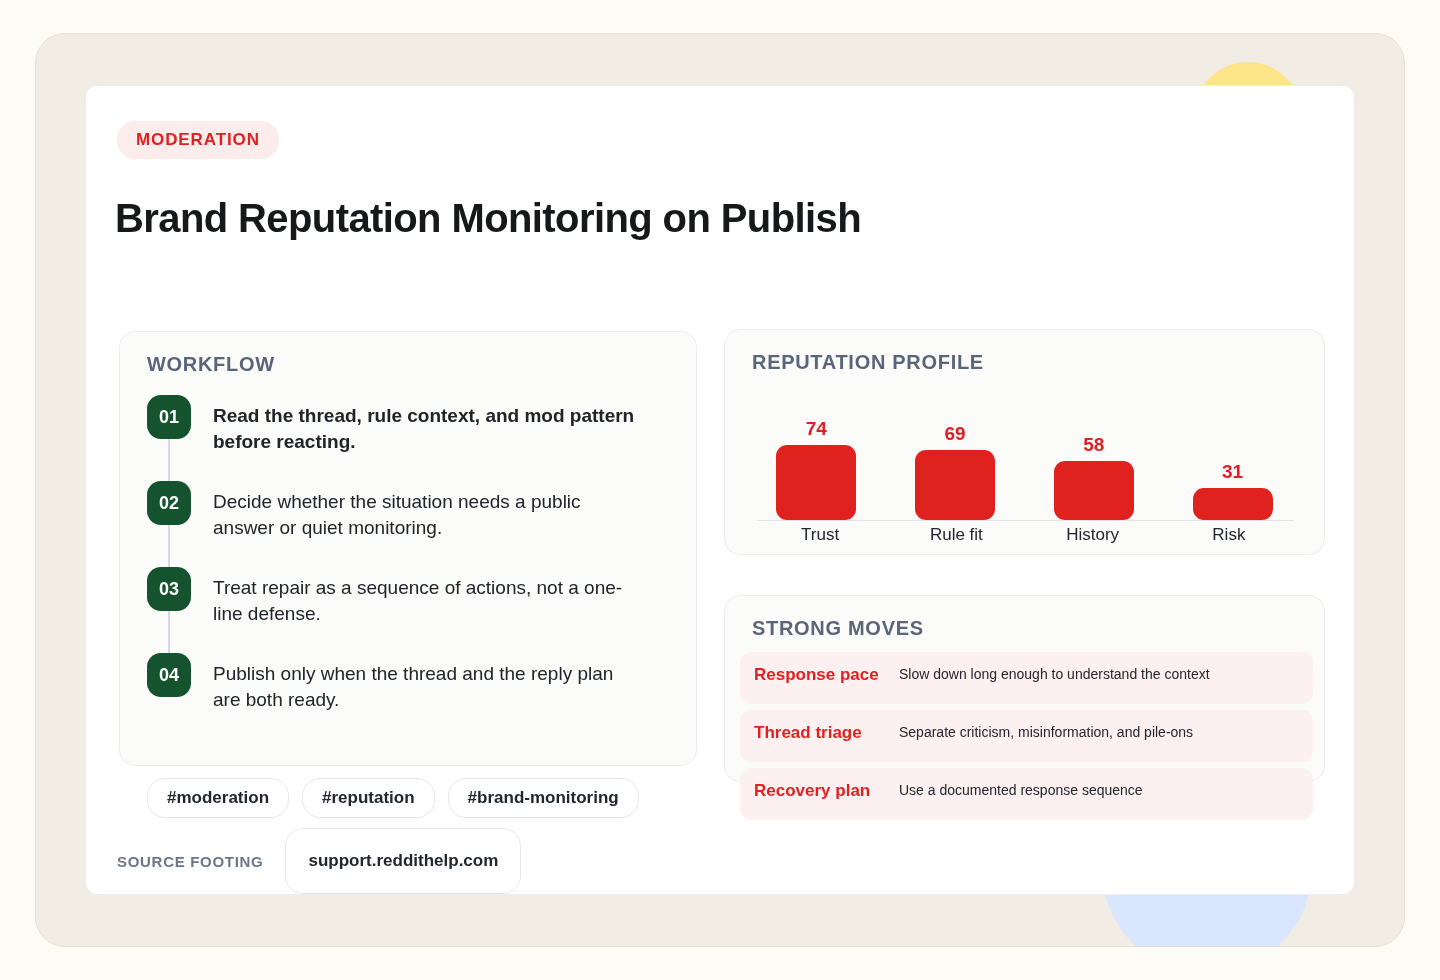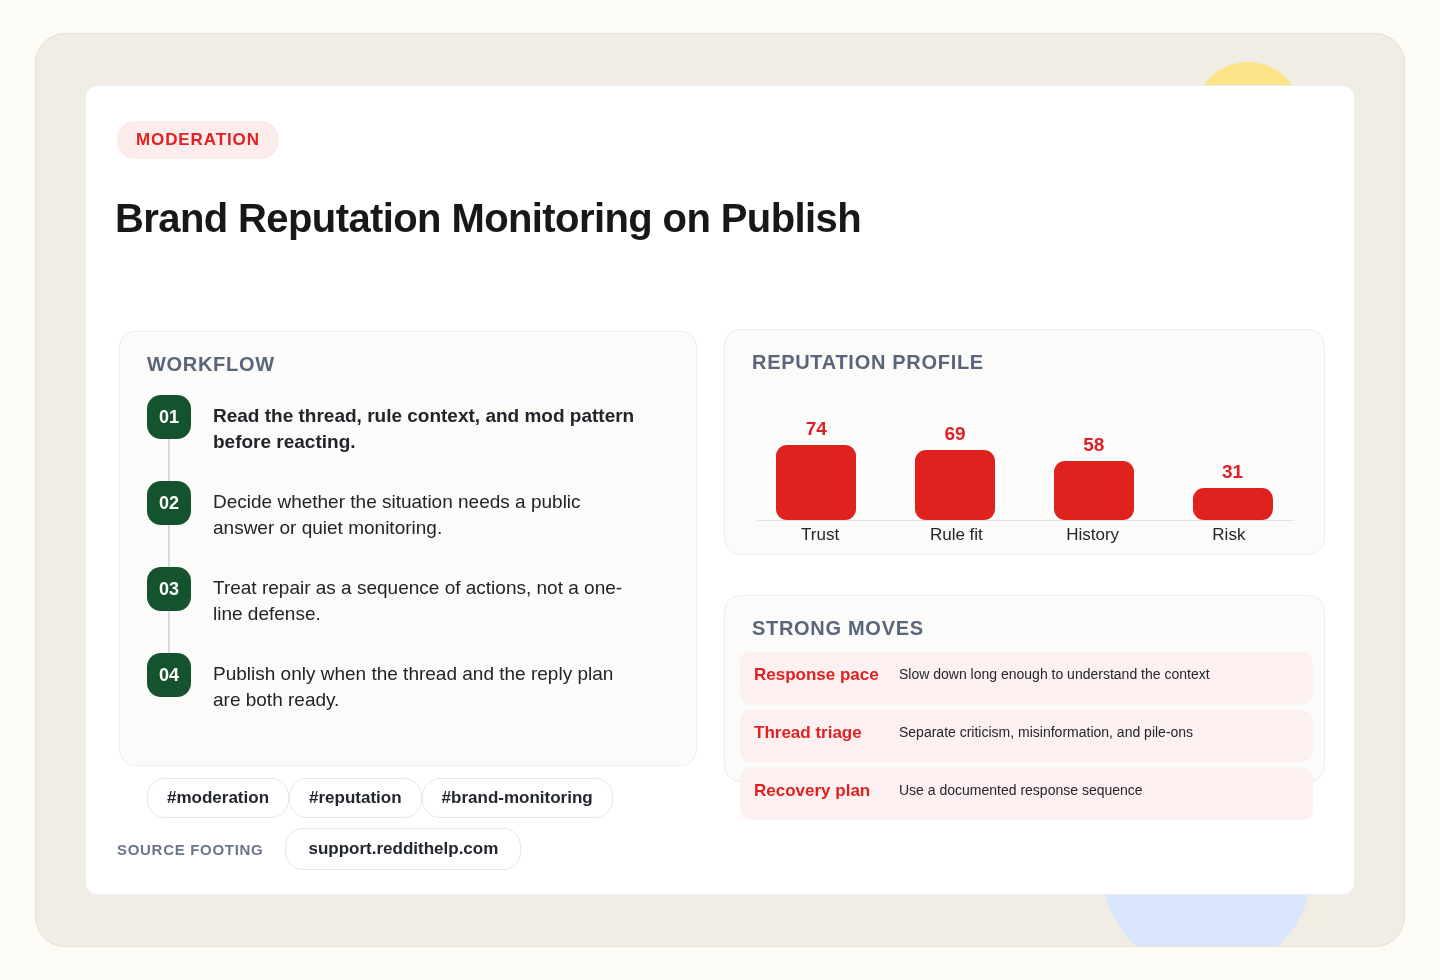--- a/index.html
+++ b/index.html
@@ -165,20 +165,21 @@
     max-width: 430px;
   }
   .step-text.strong { font-weight: bold; }
 
   
   .tags {
     position: absolute;
     left: 27px;
     top: 446px;
     display: flex;
+    gap: 13px;
   }
   .tag {
     background: #FFFFFF;
     border: 1px solid #E4E7ED;
     border-radius: 18px;
     padding: 9px 19px;
     font-size: 17px;
     font-weight: bold;
     color: #22262E;
     white-space: nowrap;
@@ -296,21 +297,21 @@
   .footer-label {
     font-size: 15px;
     font-weight: bold;
     letter-spacing: 0.7px;
     color: #6D7689;
   }
   .footer-chip {
     background: #FFFFFF;
     border: 1px solid #E4E7ED;
     border-radius: 18px;
-    padding: 10px 22px;
+    padding: 22px 22px;
     font-size: 17px;
     font-weight: bold;
     color: #22262E;
   }
 </style>
 </head>
 <body>
 
 <div class="outer-frame">
   <div class="blob-yellow"></div>

